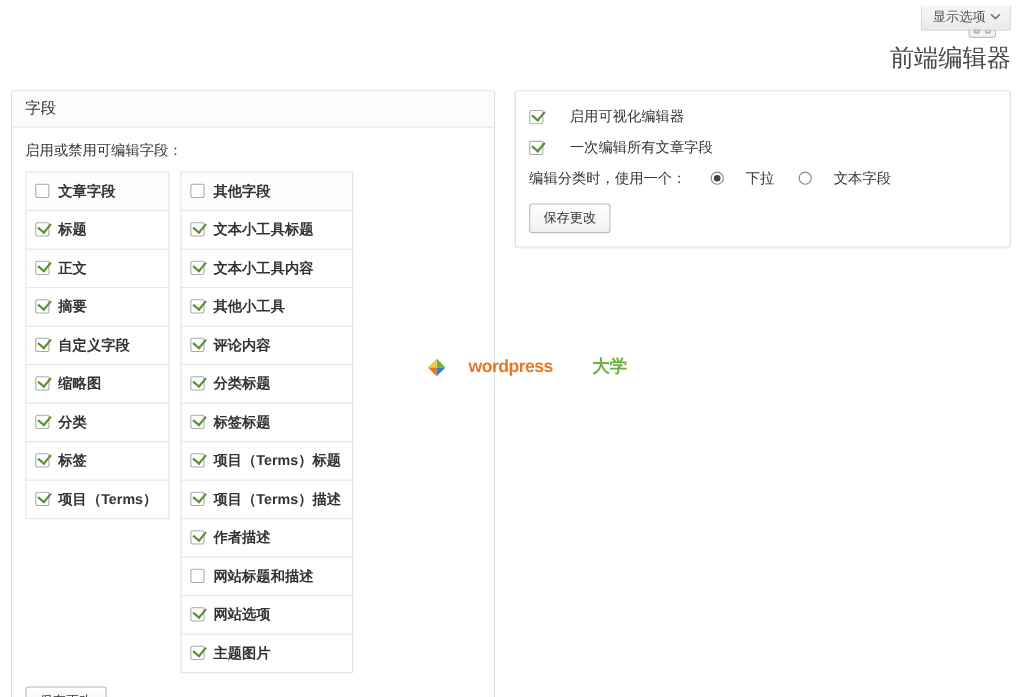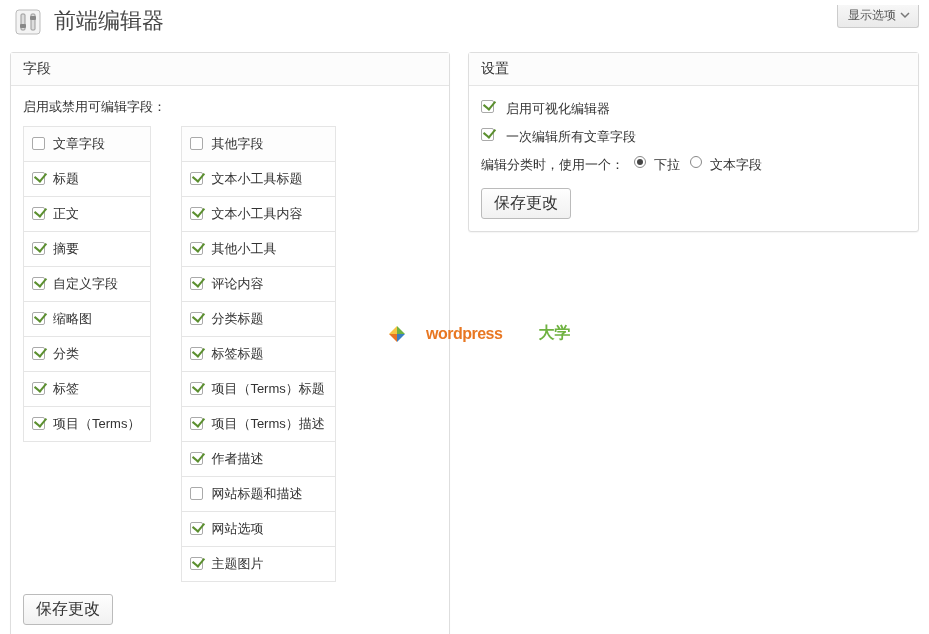--- a/index.html
+++ b/index.html
@@ -5,21 +5,21 @@
   * { box-sizing: border-box; margin: 0; padding: 0; }
   body {
     font-family: "Microsoft YaHei", "PingFang SC", Arial, sans-serif;
     font-size: 13px;
     color: #333;
     background: #fff;
     width: 929px;
     padding: 0 10px 20px 10px;
     position: relative;
   }
-  .topbar { display: flex; align-items: flex-start; padding: 6px 0 14px 2px; }
+  .topbar { display: flex; align-items: flex-end; padding: 6px 0 14px 2px; flex-direction: column; }
   .topbar .icon-box {
     width: 32px; height: 32px;
     display: inline-flex; align-items: center; justify-content: center;
     margin-right: 10px;
   }
   .page-title { font-size: 22px; color: #464646; font-weight: normal; }
   .screen-options-btn {
     position: absolute; top: 5px; right: 10px;
     background: linear-gradient(#f7f7f7,#eaeaea);
     border: 1px solid #ccc; border-top: none;
@@ -39,21 +39,21 @@
   .postbox h3 {
     font-size: 14px; font-weight: normal; color: #333;
     padding: 7px 12px;
     border-bottom: 1px solid #e5e5e5;
     background: #fcfcfc;
   }
   .postbox .inside { padding: 10px 12px 12px 12px; }
   .col-left { width: 440px; }
   .col-right { flex: 1; }
   .note { margin: 2px 0 10px 0; color: #333; }
-  .tables-row { display: flex; gap: 30px; align-items: flex-start; }
+  .tables-row { display: flex; gap: 10px; align-items: flex-start; font-weight: bold; }
   table.fields {
     border-collapse: collapse;
     background: #fff;
   }
   table.fields td {
     border: 1px solid #e5e5e5;
     padding: 8px 10px 8px 8px;
     white-space: nowrap;
   }
   table.fields tr:first-child td { background: #fdfdfd; }
@@ -71,25 +71,25 @@
     border-left: 2px solid #5b8f2f;
     border-bottom: 2px solid #5b8f2f;
     transform: rotate(-50deg);
   }
   .btn {
     display: inline-block;
     background: linear-gradient(#fefefe,#f1f1f1);
     border: 1px solid #bbb;
     border-radius: 3px;
     padding: 4px 12px;
-    font-size: 16px; color: #333;
+    font-size: 12px; color: #333;
     cursor: pointer;
     margin-top: 12px;
   }
-  .setting-row { margin: 4px 0 10px 0; display: flex; flex-wrap: wrap; gap: 4px; }
+  .setting-row { margin: 4px 0 10px 0; display: flex; align-items: center; flex-wrap: wrap; gap: 16px; }
   .radio {
     display: inline-block; width: 12px; height: 12px;
     border: 1px solid #888; border-radius: 50%;
     vertical-align: -2px; margin: 0 4px 0 6px;
     background: #fff; position: relative; cursor: pointer;
   }
   .radio.checked::after {
     content: ""; position: absolute; left: 2px; top: 2px;
     width: 6px; height: 6px; border-radius: 50%; background: #444;
   }
@@ -211,21 +211,20 @@
               </tr>
         </tbody>
           </table>
       </div>
 
       <button class="btn">保存更改</button>
     </div>
   </div>
 
   <div class="postbox col-right">
-    <h3>设置</h3>
     <div class="inside">
       <div class="setting-row">
         <span class="chk checked"></span>
         <span>启用可视化编辑器</span>
       </div>
       <div class="setting-row">
         <span class="chk checked"></span>
         <span>一次编辑所有文章字段</span>
       </div>
       <div class="setting-row">

